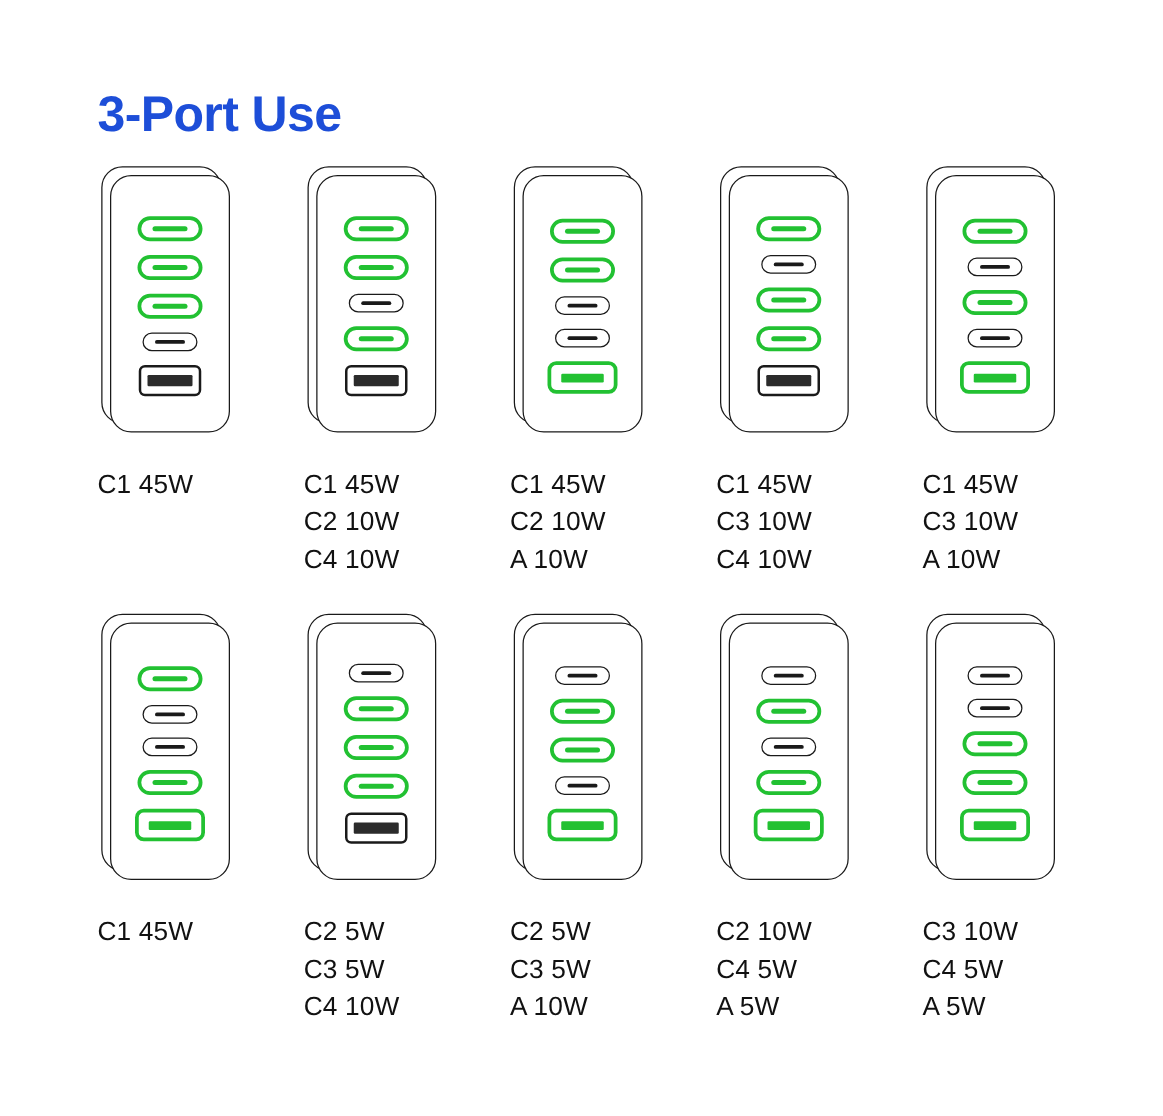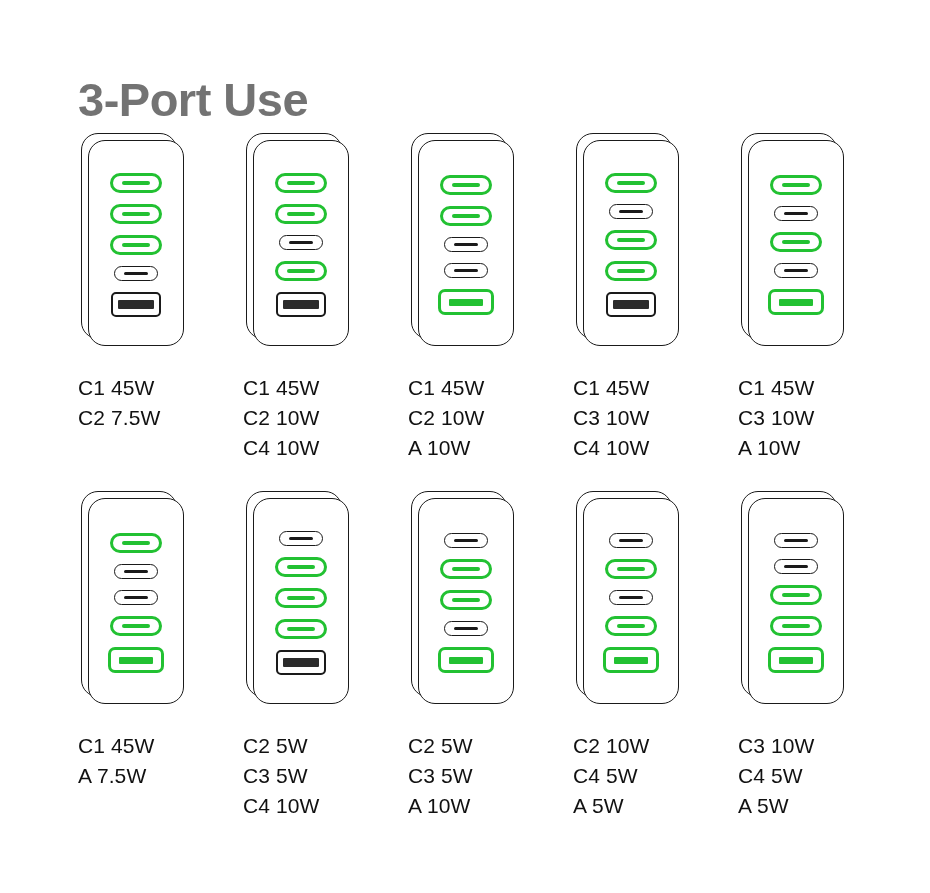--- a/index.html
+++ b/index.html
@@ -13,24 +13,24 @@
     font-family: "Liberation Sans", sans-serif;
     color: #111111;
     overflow: hidden;
     position: relative;
   }
 
   .page-title {
     position: absolute;
     left: 78px;
     top: 45px;
-    font-size: 47px;
+    font-size: 40px;
     font-weight: 700;
     letter-spacing: -0.5px;
-    color: #737373;
+    color: #1d4ed8;
     line-height: 1;
   }
 
   .grid {
     position: absolute;
     left: 0;
     top: 130px;
     width: 930px;
   }
 
@@ -187,21 +187,20 @@
                 <span class="bar"></span>
               </div>
               <div class="port-a off">
                 <span class="bar"></span>
               </div>
             </div>
           </div>
         </div>
         <div class="labels">
           <div>C1 45W</div>
-          <div>C2 7.5W</div>
         </div>
       </div>
       <div class="cell">
         <div class="charger-wrap">
           <div class="charger-outer"></div>
           <div class="charger-inner">
             <div class="ports">
               <div class="port-c on">
                 <span class="bar"></span>
               </div>
@@ -333,21 +332,20 @@
                 <span class="bar"></span>
               </div>
               <div class="port-a on">
                 <span class="bar"></span>
               </div>
             </div>
           </div>
         </div>
         <div class="labels">
           <div>C1 45W</div>
-          <div>A 7.5W</div>
         </div>
       </div>
       <div class="cell">
         <div class="charger-wrap">
           <div class="charger-outer"></div>
           <div class="charger-inner">
             <div class="ports">
               <div class="port-c off">
                 <span class="bar"></span>
               </div>

